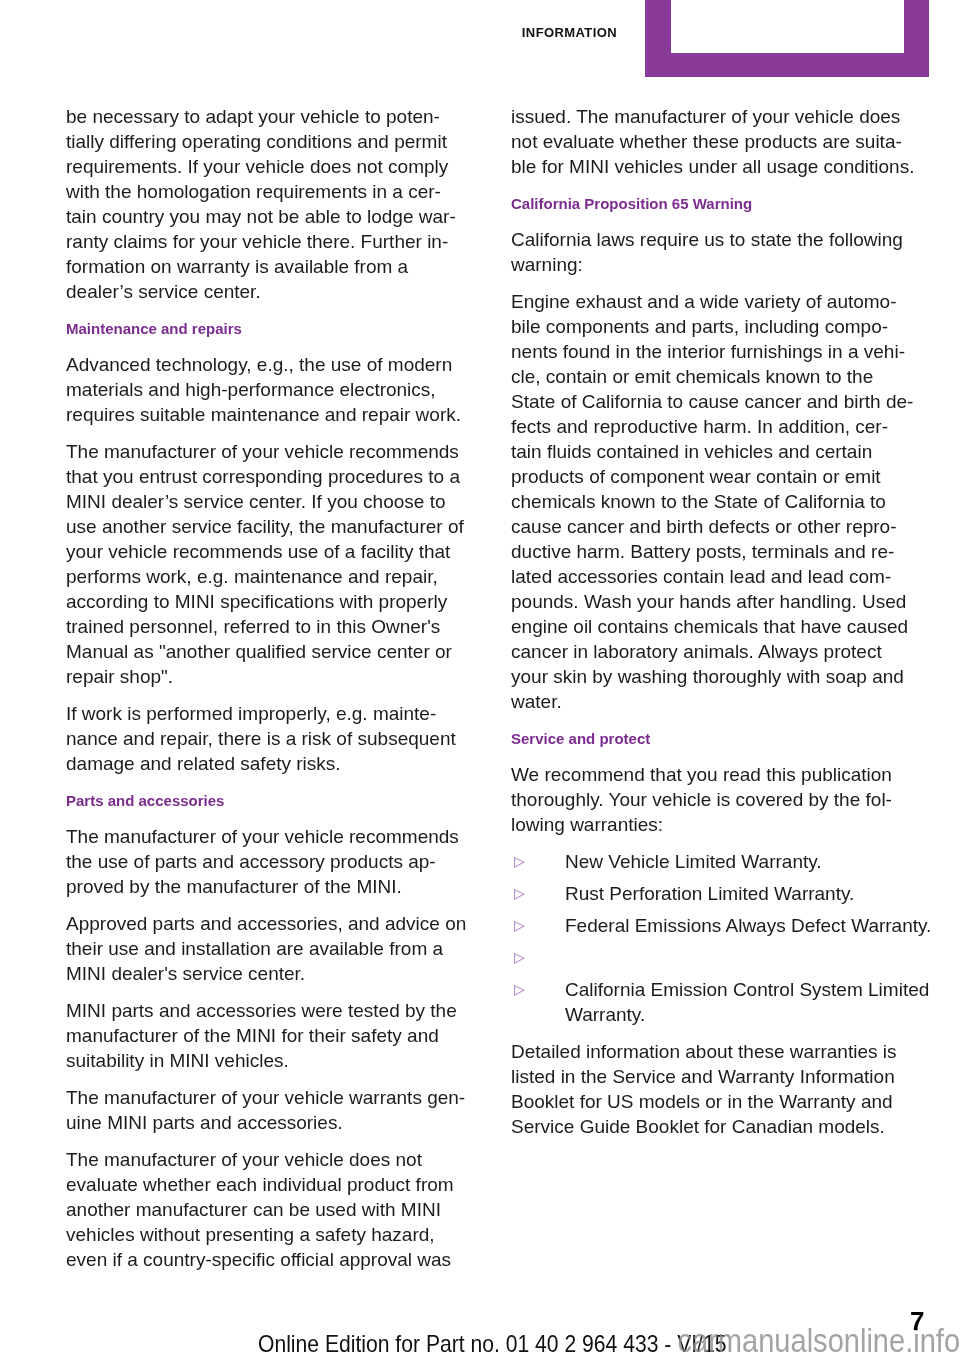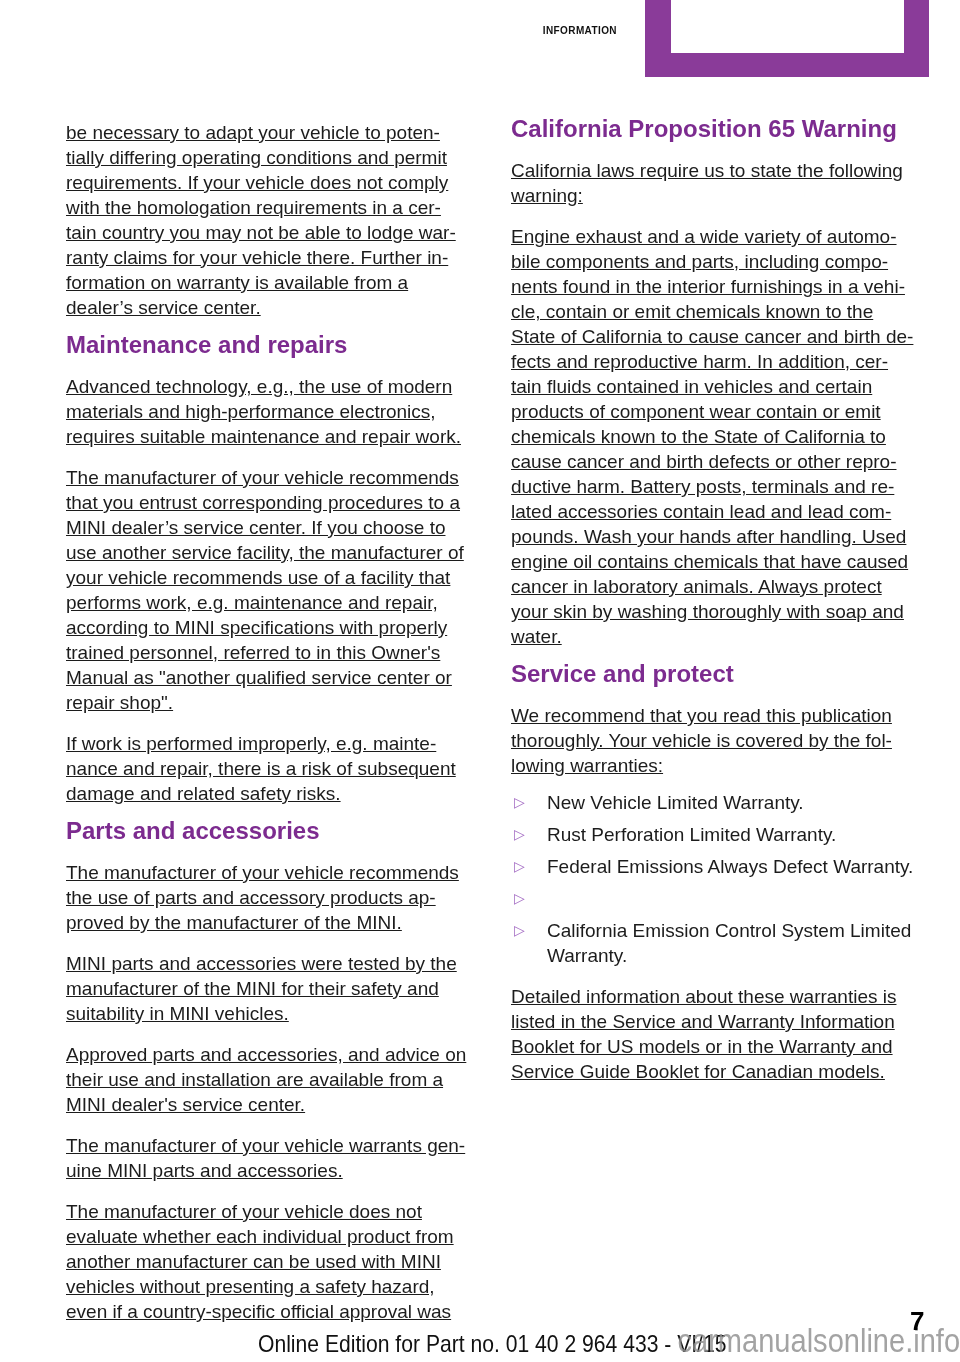--- a/index.html
+++ b/index.html
@@ -10,21 +10,21 @@
     background: #ffffff;
     overflow: hidden;
     font-family: "Liberation Sans", sans-serif;
     color: var(--text, #1c1c1c);
   }
 
   
   .header-label {
     position: absolute;
     top: 25px; right: 343px;
-    font-size: 10px; font-weight: bold;
+    font-size: 13px; font-weight: bold;
     letter-spacing: 0.4px;
     color: #111;
   }
   .header-bracket {
     position: absolute;
     top: 0; left: 645px;
     width: 284px; height: 77px;
     border-left: 26px solid var(--accent-bar, #8a3b99);
     border-right: 25px solid var(--accent-bar, #8a3b99);
     border-bottom: 24px solid var(--accent-bar, #8a3b99);
@@ -36,27 +36,26 @@
     position: absolute;
     top: 104px;
     width: 421px;
     font-size: 19px;
     line-height: 25px;
   }
   .col-left  { left: 66px; }
   .col-right { left: 511px; }
 
   .col p {
-    margin: 16px 0 12px 0;
+    margin: 0 0 12px 0;
     white-space: pre-line;
-    text-decoration: underline;
   }
   .section-heading {
     margin: 12px 0 10px 0;
-    font-size: 24px;
+    font-size: 15px;
     line-height: 26px;
     font-weight: bold;
     color: var(--accent, #7c2b8f);
   }
 
   
   .warranty-list {
     list-style: none;
     margin: 0 0 12px 0;
     padding: 0;
@@ -66,21 +65,21 @@
     margin: 0 0 7px 0;
   }
   .bullet-marker {
     flex: 0 0 36px;
     padding-left: 3px;
     font-family: "DejaVu Sans", sans-serif;
     font-size: 14px;
     line-height: 25px;
     color: var(--bullet, #a670c5);
   }
-  .bullet-text { white-space: pre-line; }
+  .bullet-text { white-space: pre-line; margin-left: 18px; }
 
   
   .footer-edition {
     position: absolute;
     left: 258px; top: 1330px;
     font-size: 24px;
     color: #111;
     transform: scaleX(0.88);
     transform-origin: left center;
     white-space: nowrap;
@@ -137,36 +136,39 @@
 Manual as "another qualified service center or
 repair shop".</p>
   <p>If work is performed improperly, e.g. mainte-
 nance and repair, there is a risk of subsequent
 damage and related safety risks.</p>
 
   <h2 class="section-heading">Parts and accessories</h2>
   <p>The manufacturer of your vehicle recommends
 the use of parts and accessory products ap-
 proved by the manufacturer of the MINI.</p>
+  <p>Approved parts and accessories, and advice on
+their use and installation are available from a
+MINI dealer's service center.</p>
   <p>MINI parts and accessories were tested by the
 manufacturer of the MINI for their safety and
 suitability in MINI vehicles.</p>
-  <p>Approved parts and accessories, and advice on
-their use and installation are available from a
-MINI dealer's service center.</p>
   <p>The manufacturer of your vehicle warrants gen-
 uine MINI parts and accessories.</p>
   <p>The manufacturer of your vehicle does not
 evaluate whether each individual product from
 another manufacturer can be used with MINI
 vehicles without presenting a safety hazard,
 even if a country-specific official approval was</p>
 </div>
 
 <div class="col col-right">
+  <p>issued. The manufacturer of your vehicle does
+not evaluate whether these products are suita-
+ble for MINI vehicles under all usage conditions.</p>
 
   <h2 class="section-heading">California Proposition 65 Warning</h2>
   <p>California laws require us to state the following
 warning:</p>
   <p>Engine exhaust and a wide variety of automo-
 bile components and parts, including compo-
 nents found in the interior furnishings in a vehi-
 cle, contain or emit chemicals known to the
 State of California to cause cancer and birth de-
 fects and reproductive harm. In addition, cer-

